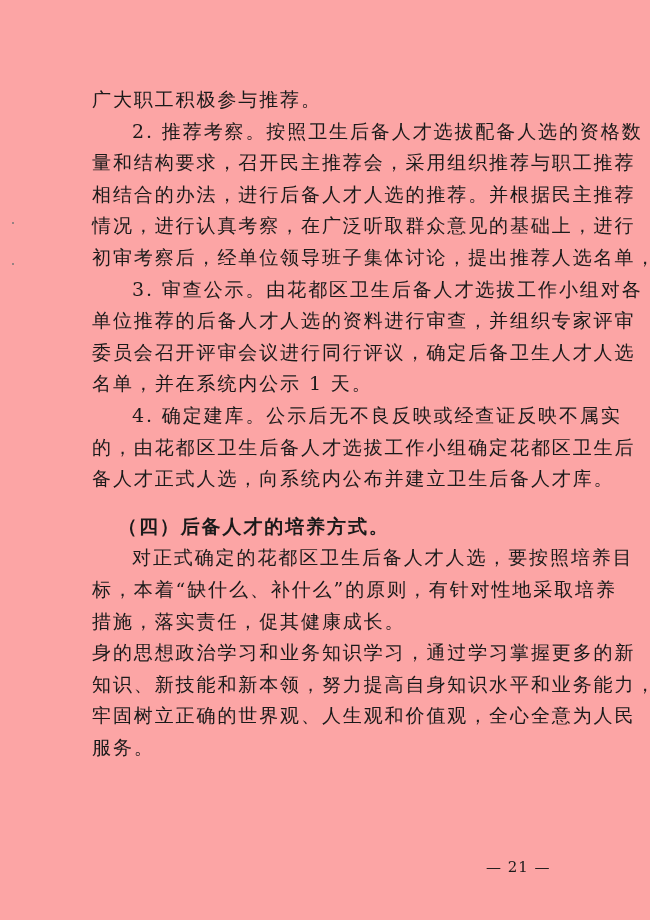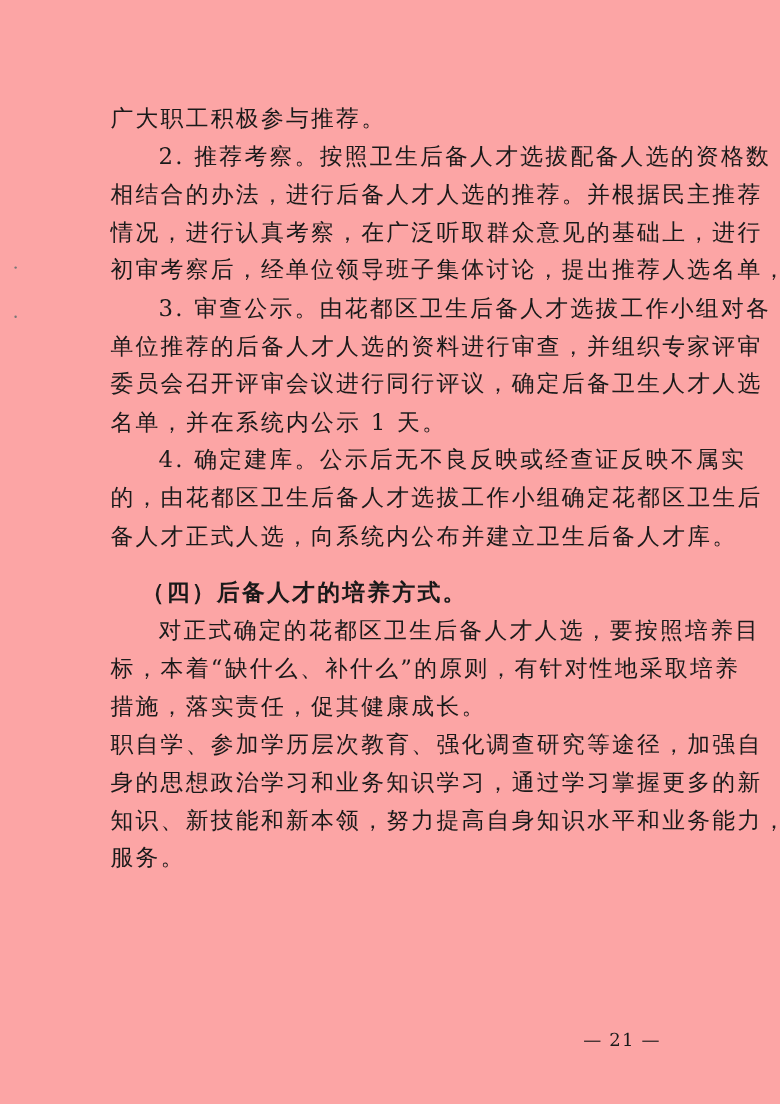--- a/index.html
+++ b/index.html
@@ -55,34 +55,35 @@
 <body>
 
 <div class="page">
 
   <span class="scan-dot" style="left:12px; top:222px;"></span>
   <span class="scan-dot" style="left:12px; top:263px;"></span>
 
   <div class="body-text">
     <div class="line">广大职工积极参与推荐。</div>
     <div class="line indent">2. 推荐考察。按照卫生后备人才选拔配备人选的资格数</div>
+    <div class="line">量和结构要求，召开民主推荐会，采用组织推荐与职工推荐</div>
     <div class="line">相结合的办法，进行后备人才人选的推荐。并根据民主推荐</div>
     <div class="line">情况，进行认真考察，在广泛听取群众意见的基础上，进行</div>
     <div class="line">初审考察后，经单位领导班子集体讨论，提出推荐人选名单，</div>
     <div class="line indent">3. 审查公示。由花都区卫生后备人才选拔工作小组对各</div>
     <div class="line">单位推荐的后备人才人选的资料进行审查，并组织专家评审</div>
     <div class="line">委员会召开评审会议进行同行评议，确定后备卫生人才人选</div>
     <div class="line">名单，并在系统内公示 1 天。</div>
     <div class="line indent">4. 确定建库。公示后无不良反映或经查证反映不属实</div>
     <div class="line">的，由花都区卫生后备人才选拔工作小组确定花都区卫生后</div>
     <div class="line">备人才正式人选，向系统内公布并建立卫生后备人才库。</div>
     <div class="line heading">（四）后备人才的培养方式。</div>
     <div class="line indent">对正式确定的花都区卫生后备人才人选，要按照培养目</div>
     <div class="line">标，本着“缺什么、补什么”的原则，有针对性地采取培养</div>
     <div class="line">措施，落实责任，促其健康成长。</div>
-    <div class="line">职自学、参加学历层次教育、强化调查研究等途径，加强自</div>
     <div class="line">身的思想政治学习和业务知识学习，通过学习掌握更多的新</div>
     <div class="line">知识、新技能和新本领，努力提高自身知识水平和业务能力，</div>
+    <div class="line">牢固树立正确的世界观、人生观和价值观，全心全意为人民</div>
     <div class="line">服务。</div>
   </div>
 
   <div class="page-number">— 21 —</div>
 </div>
 
 </body></html>

